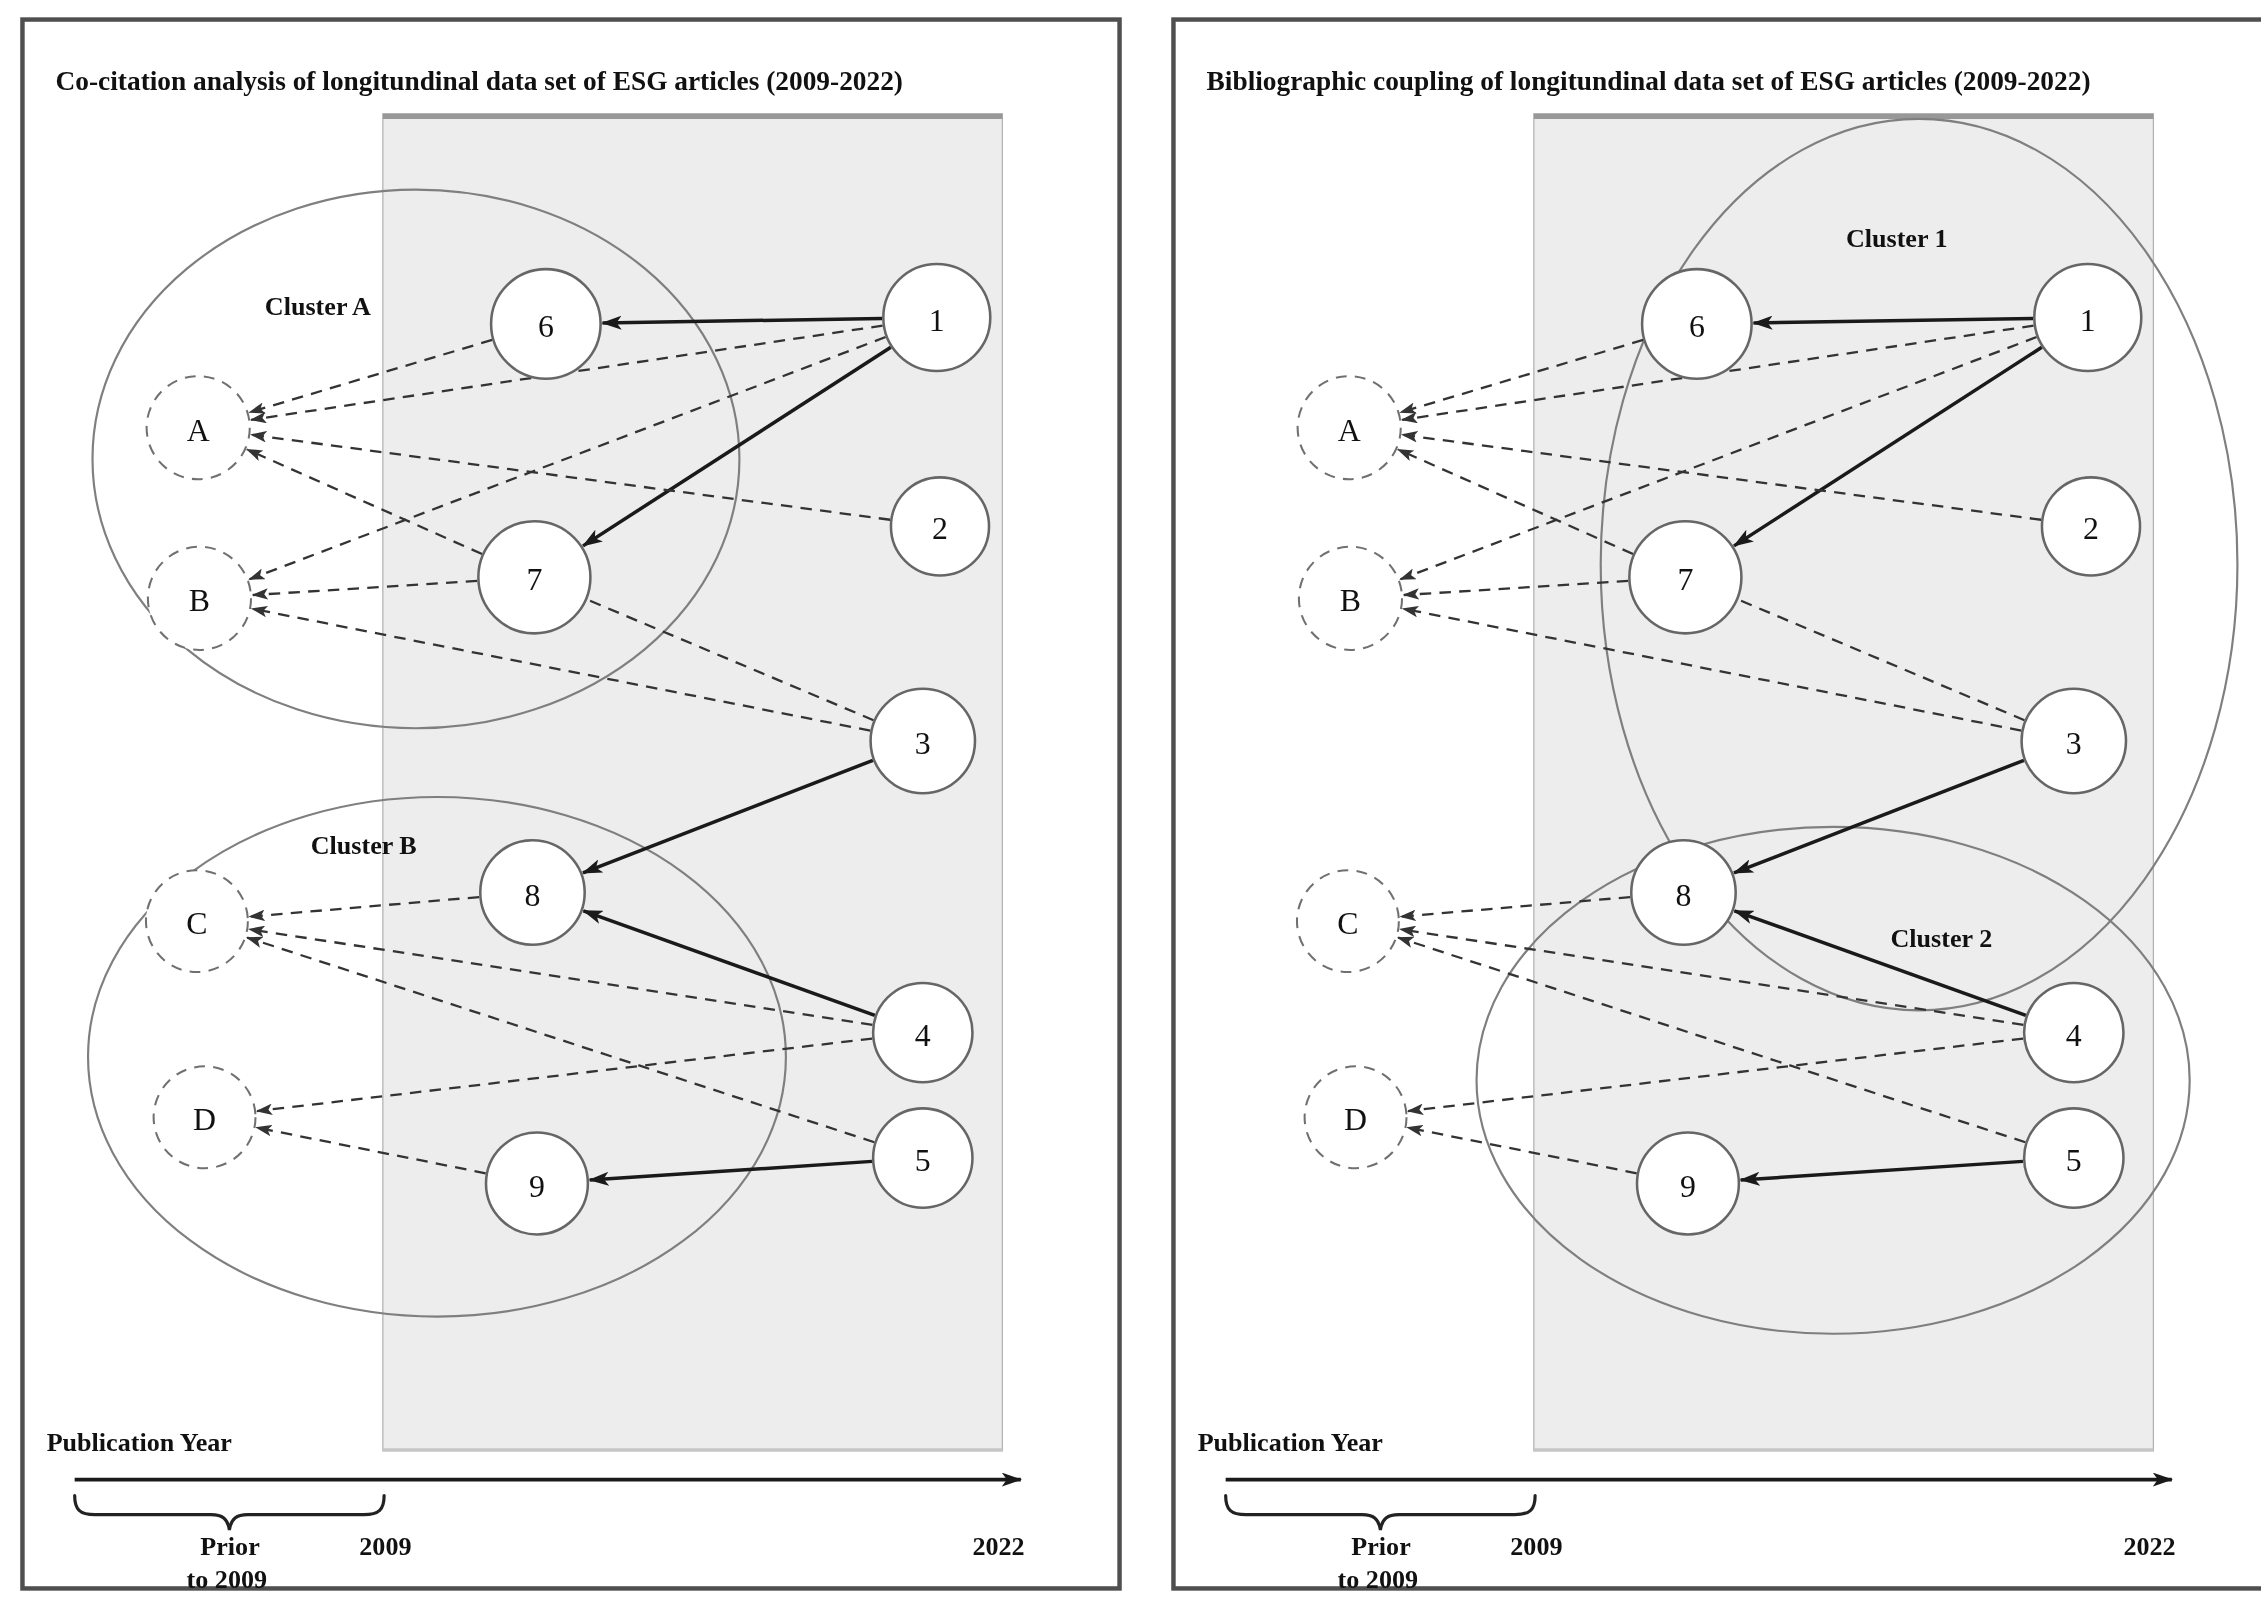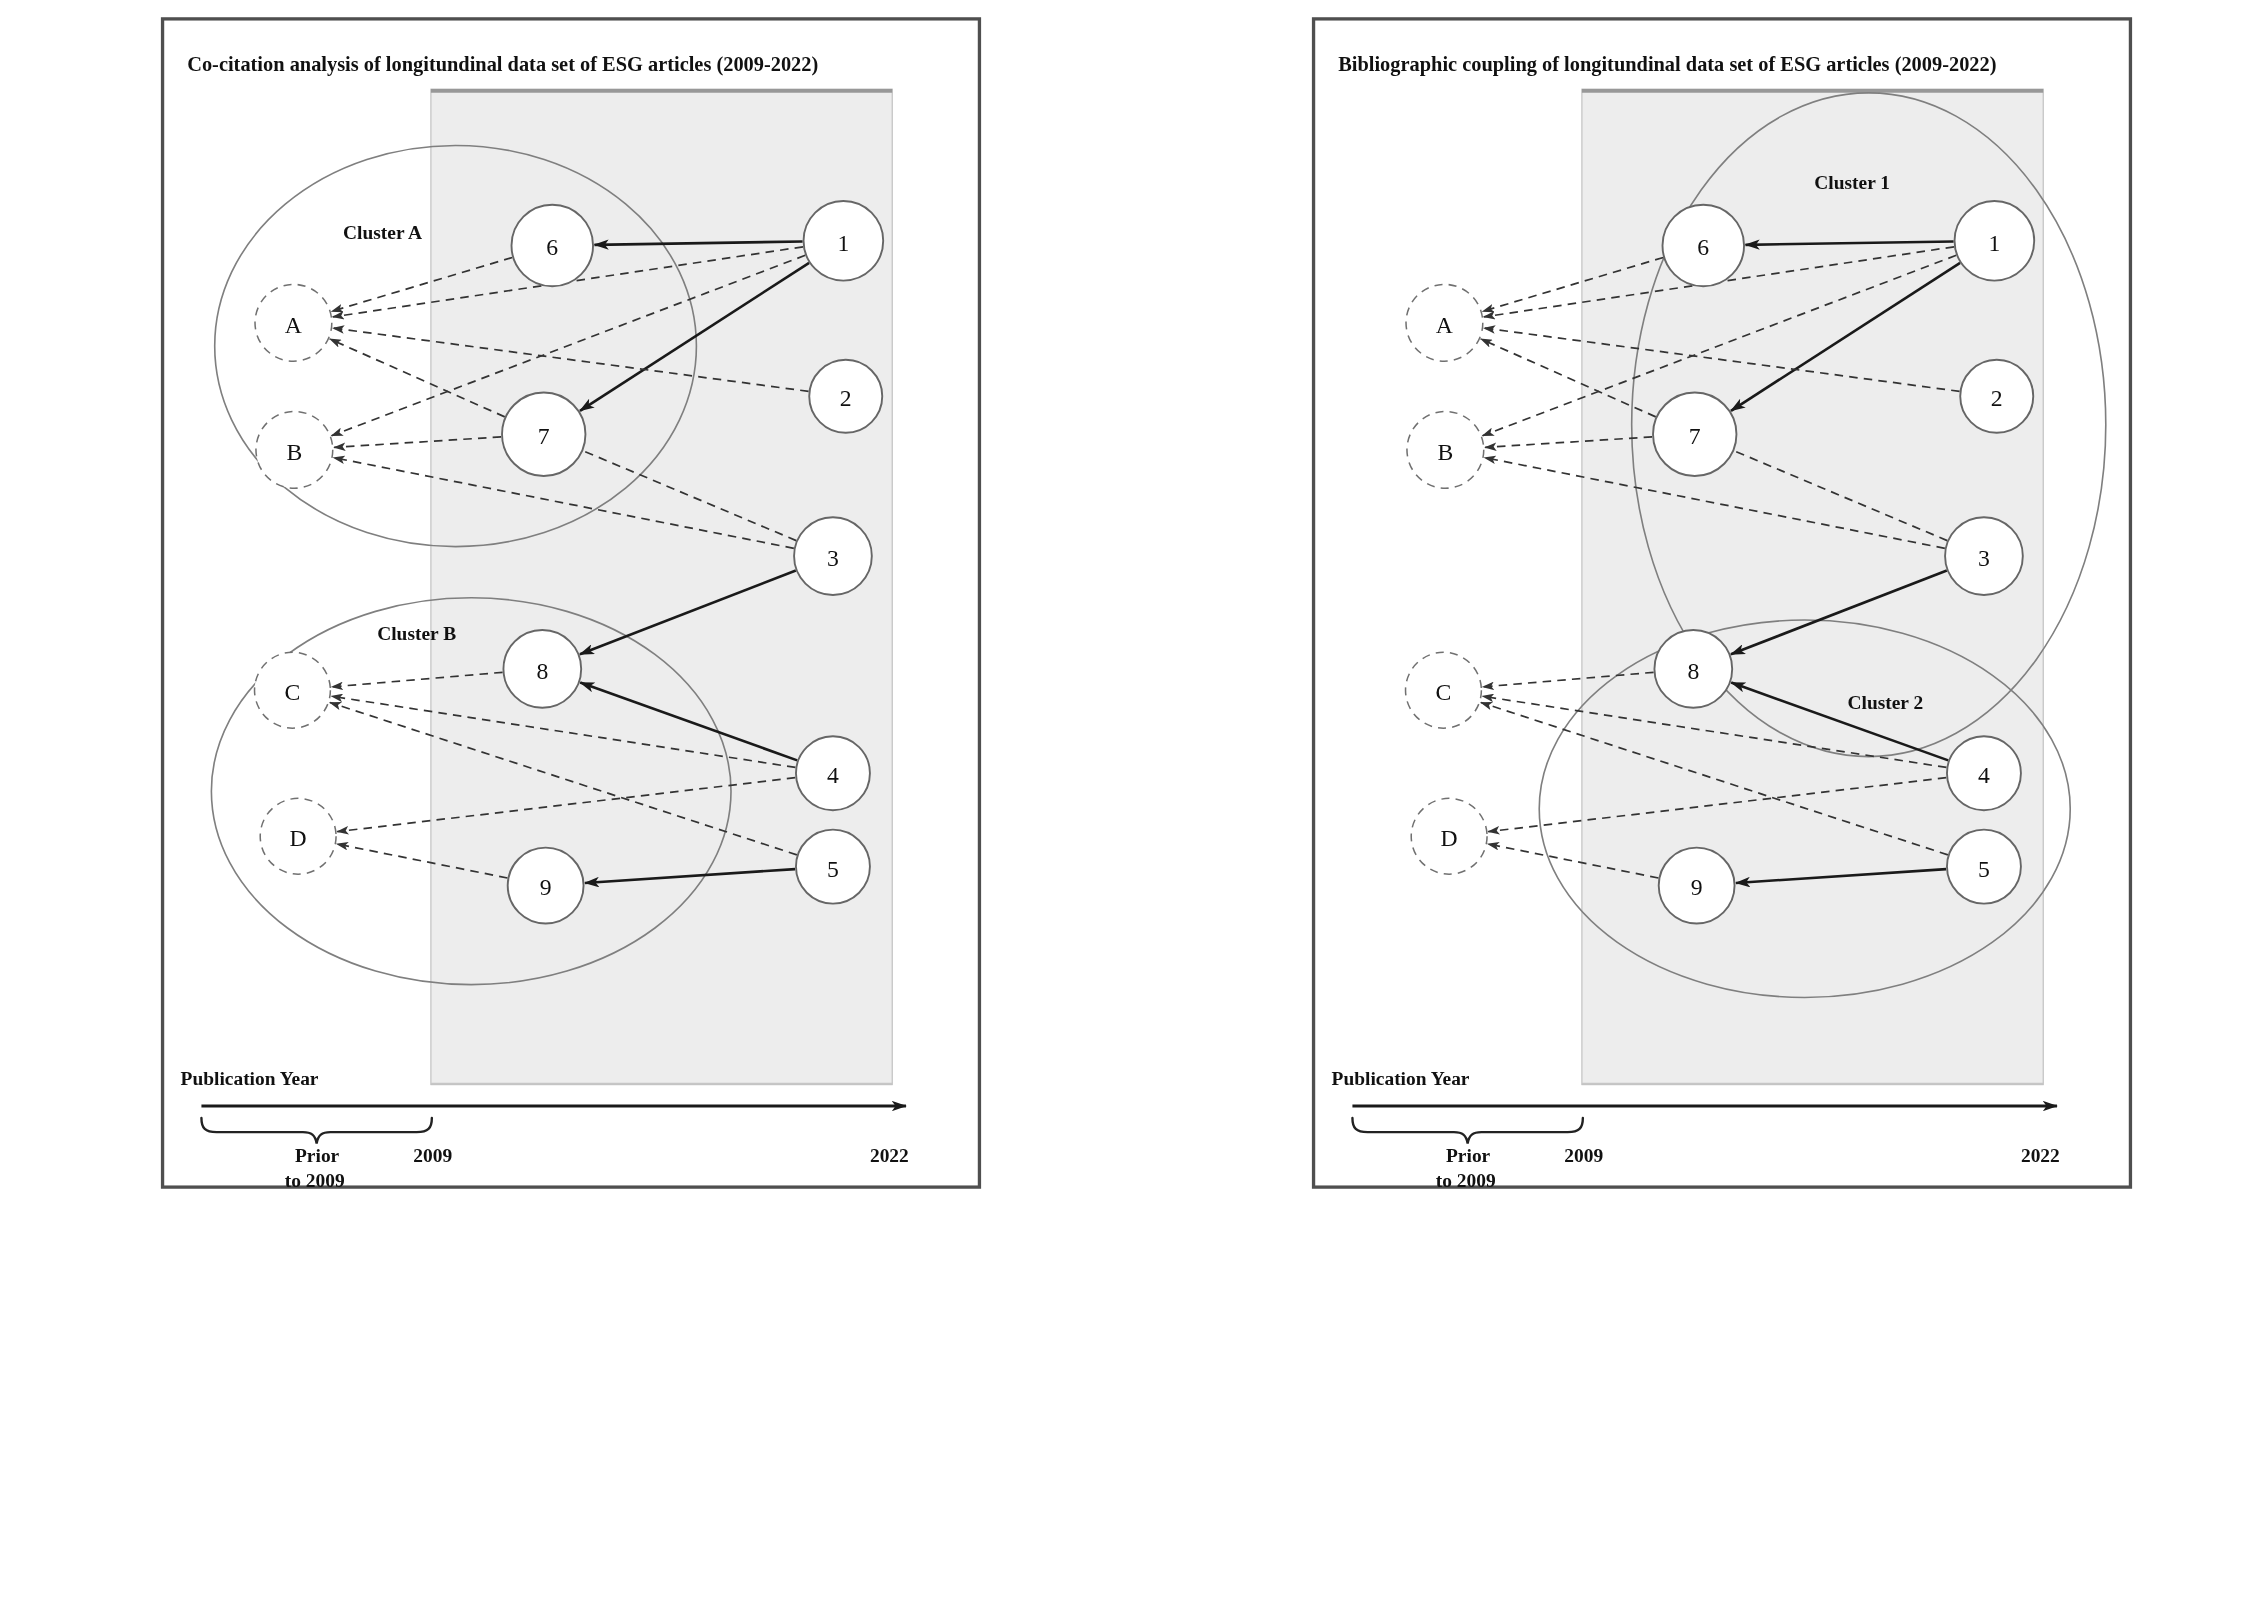--- a/index.html
+++ b/index.html
@@ -1,19 +1,19 @@
 <!DOCTYPE html>
 <html style="font-size:10.2px"><head>
 <meta charset="utf-8">
 <style>
   html,body{margin:0;padding:0;background:#ffffff;}
   body{width:2261px;height:1618px;position:relative;overflow:hidden;
        font-family:"Liberation Serif","DejaVu Serif",serif;}
   .figure{position:absolute;inset:0;background:#ffffff;}
-  .panel{position:absolute;top:16.6px;width:1108px;height:1172px;}
+  .panel{position:absolute;top:16.6px;width:1108px;height:1574px;}
   .panel.left{left:16.6px;}
   .panel.right{left:1168px;}
   svg{display:block;}
   text{font-family:"Liberation Serif","DejaVu Serif",serif;fill:#111111;}
   .t-title{font-size:43px;font-weight:bold;}
   .t-cluster{font-size:41px;font-weight:bold;}
   .t-node{font-size:50px;}
   .t-axis{font-size:41px;font-weight:bold;}
   .t-year{font-size:41px;font-weight:bold;}
 </style>

